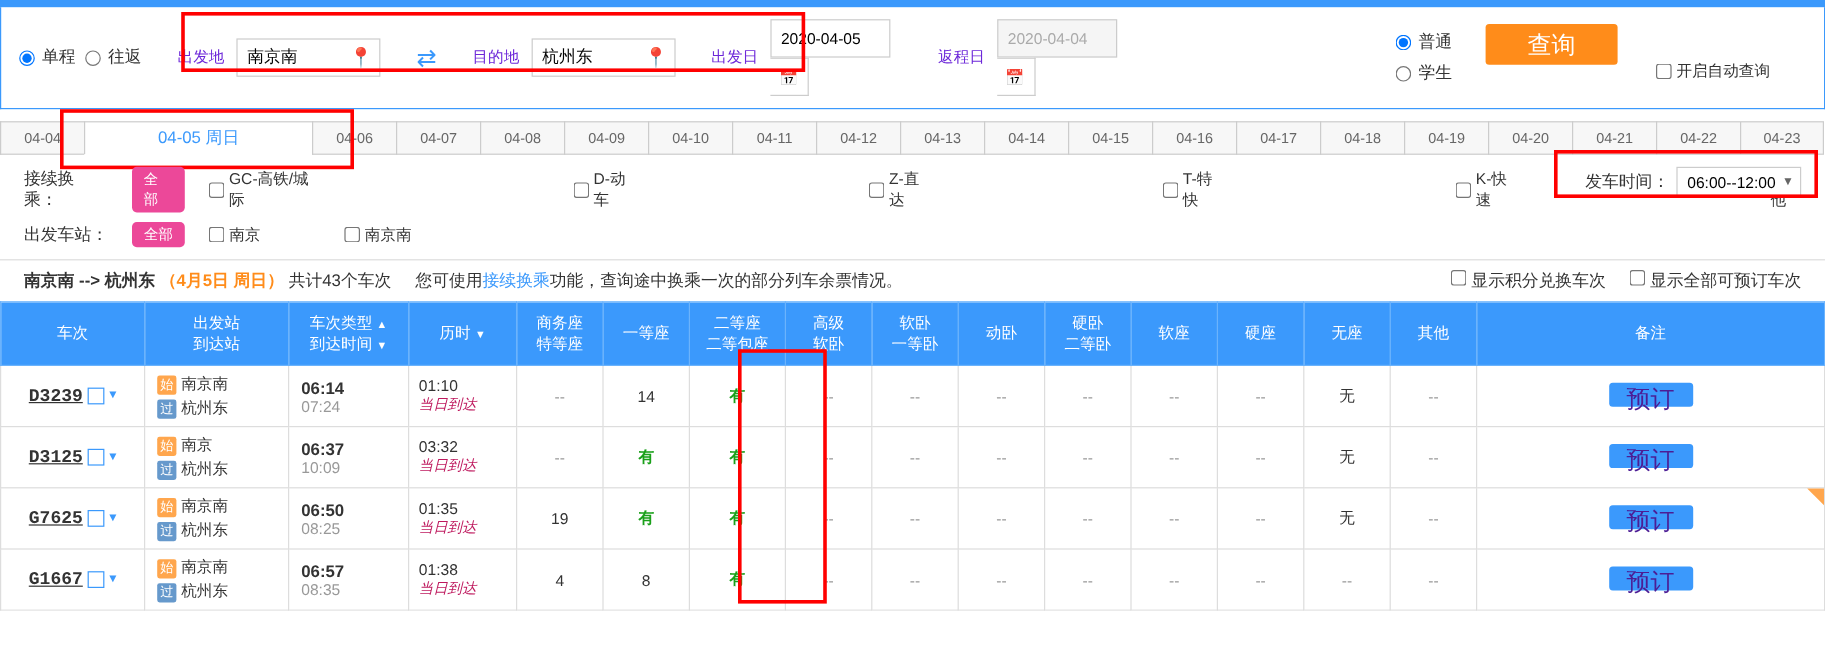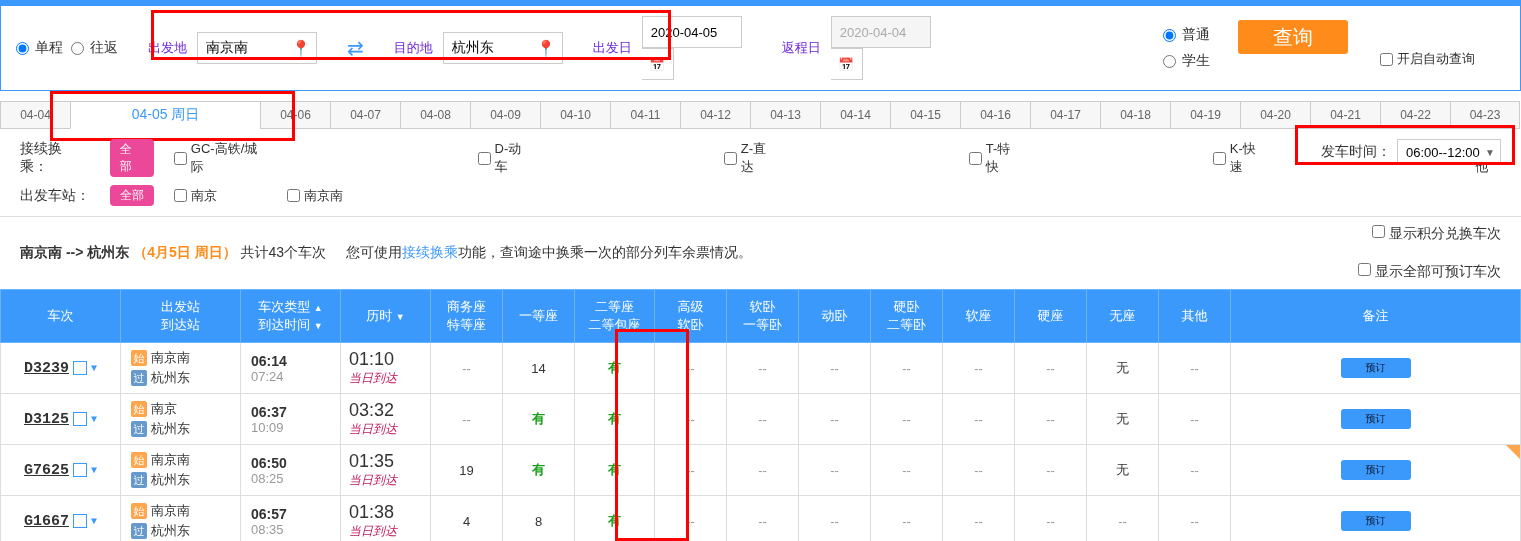--- a/index.html
+++ b/index.html
@@ -35,41 +35,41 @@
 .btn-all { background: #ec4899; color: #fff; padding: 2px 10px; border-radius: 4px; font-size: 12px; }
 .filter-check { display: flex; align-items: center; gap: 4px; }
 .depart-time { position: absolute; right: 20px; top: 10px; display: flex; align-items: center; gap: 6px; }
 .depart-select { height: 26px; border: 1px solid #ccc; padding: 0 20px 0 8px; font-size: 13px; appearance: none; background: #fff; }
 .depart-wrap { position: relative; }
 .depart-arrow { position: absolute; right: 6px; top: 50%; transform: translateY(-50%); font-size: 10px; color: #666; }
 .summary { padding: 8px 20px; display: flex; align-items: center; gap: 20px; font-size: 14px; }
 .summary .bold { font-weight: bold; }
 .summary .orange { color: #ff8c1a; }
 .summary .link { color: #3b99fc; }
-.summary-right { margin-left: auto; display: flex; gap: 20px; align-items: flex-end; flex-direction: column; }
+.summary-right { margin-left: auto; display: flex; gap: 20px; align-items: center; }
 .train-table { width: 100%; border-collapse: collapse; }
 .train-table thead th { background: #3b99fc; color: #fff; font-size: 13px; font-weight: normal; padding: 8px 4px; border: 1px solid #6bb3fc; text-align: center; }
 .train-table thead th.sortable { cursor: pointer; }
 .train-table tbody td { border: 1px solid #ddd; padding: 6px 4px; text-align: center; vertical-align: middle; font-size: 13px; }
 .train-table tbody tr { height: 48px; }
 .train-no { font-weight: bold; font-size: 15px; text-decoration: underline; color: #333; }
 .train-no-cell { display: flex; align-items: center; justify-content: center; gap: 4px; font-family: Liberation Mono, monospace; }
 .dropdown-sm { color: #3b99fc; font-size: 10px; }
 .stacell { display: flex; flex-direction: column; align-items: flex-start; padding-left: 6px; gap: 2px; }
 .badge { display: inline-block; width: 16px; height: 16px; font-size: 11px; color: #fff; text-align: center; line-height: 16px; border-radius: 2px; margin-right: 4px; }
 .badge-start { background: #ffa64d; }
 .badge-pass { background: #6699cc; }
 .timecell { display: flex; flex-direction: column; align-items: flex-start; padding-left: 6px; }
 .time-dep { font-weight: bold; font-size: 14px; }
 .time-arr { color: #999; font-size: 13px; }
 .durcell { display: flex; flex-direction: column; align-items: flex-start; padding-left: 4px; }
-.dur-time { font-size: 18px; }
+.dur-time { font-size: 13px; }
 .dur-day { color: #be185d; font-size: 12px; font-style: italic; }
 .green { color: #1aa01a; font-weight: bold; }
-.book-btn { width: 70px; height: 20px; background: #3b99fc; color: #0f172a; border: none; border-radius: 3px; cursor: pointer; font-size: 10px; }
+.book-btn { width: 70px; height: 20px; background: #3b99fc; color: #4c1d95; border: none; border-radius: 3px; cursor: pointer; font-size: 20px; }
 .book-cell { position: relative; }
 .corner { position: absolute; top: 0; right: 0; width: 0; height: 0; border-left: 14px solid transparent; border-top: 14px solid #ffa64d; }
 .sort-arrow { font-size: 9px; }
 .id-icon { width: 14px; height: 14px; border: 1px solid #3b99fc; display: inline-block; }
 </style>
 </head>
 <body>
 
 <div class="top-banner"></div>
 

